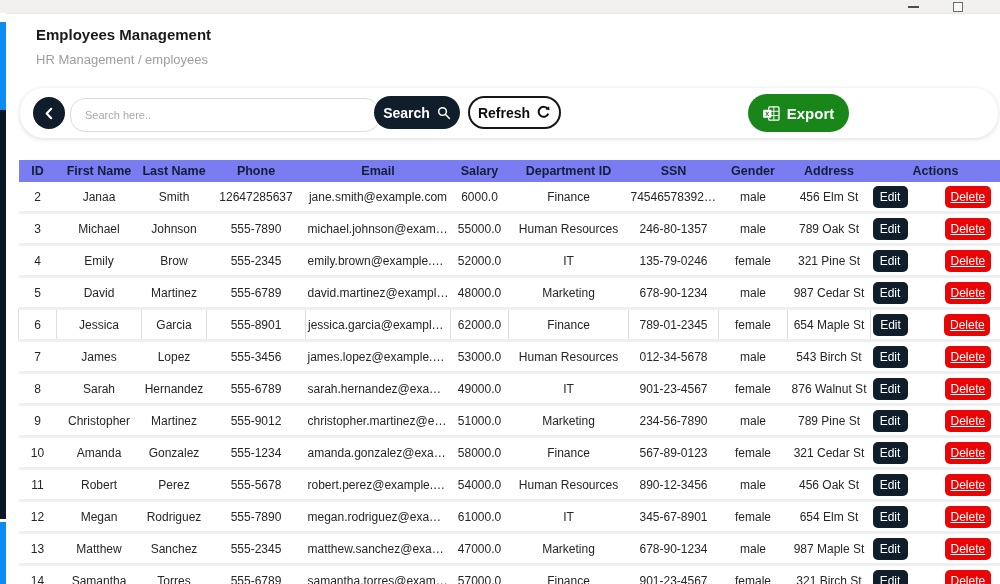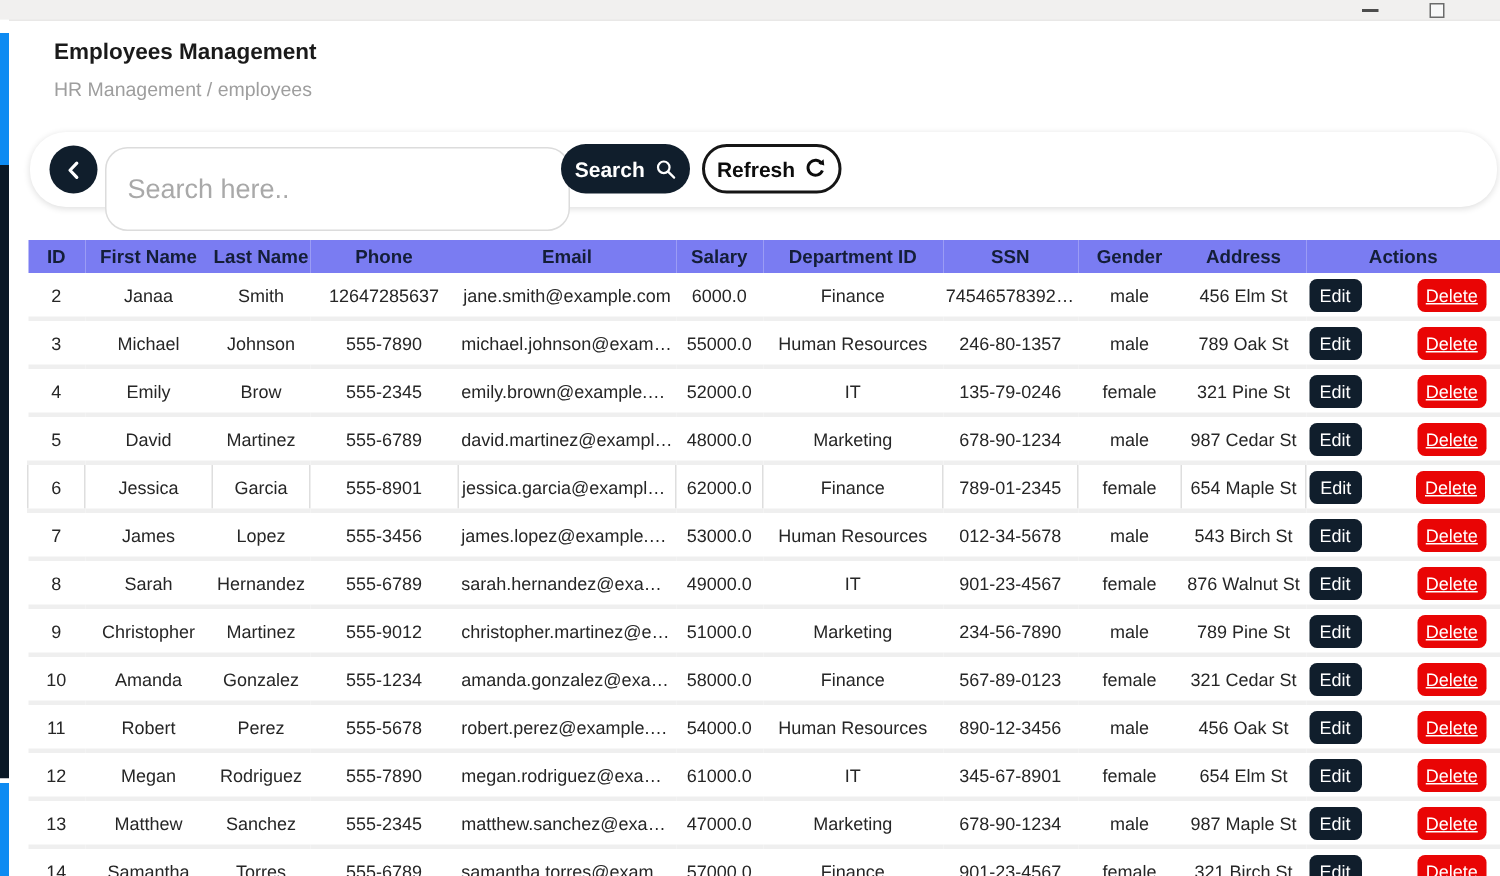--- a/index.html
+++ b/index.html
@@ -28,22 +28,22 @@
   
   .toolbar{
     position:absolute;left:20px;top:88px;width:978px;height:50px;
     background:#ffffff;border-radius:24px;
     box-shadow:0 1px 5px rgba(0,0,0,0.14);
   }
   .toolbar button{border:none;cursor:pointer;font-family:inherit;display:flex;align-items:center;justify-content:center;}
   .back-btn{position:absolute;left:13px;top:9px;width:32px;height:32px;border-radius:50%;background:#101e2c;}
   .search-input{
     position:absolute;left:50px;top:10px;width:280px;height:26px;
-    border:1px solid #dcdcdc;border-radius:15px;padding:14px 14px;
-    font-size:18px;color:#3b82f6;outline:none;font-family:inherit;
+    border:1px solid #dcdcdc;border-radius:15px;padding:3px 14px;
+    font-size:11px;color:#3b82f6;outline:none;font-family:inherit;
   }
   .search-input::placeholder{color:#a9a9a9;}
   .search-btn{
     position:absolute;left:354px;top:8px;width:86px;height:33px;border-radius:17px;
     background:#101e2c;color:#fff;font-size:14px;font-weight:bold;gap:7px;text-align:center;
   }
   .refresh-btn{
     position:absolute;left:448px;top:8px;width:93px;height:33px;border-radius:17px;
     background:#ffffff;color:#0c0c0c;font-size:14px;font-weight:bold;gap:6px;
     border:2px solid #161616 !important;
@@ -126,20 +126,33 @@
   <button class="refresh-btn">
     <span>Refresh</span>
     <span style="display:flex;">
       <svg viewBox="0 0 16 16" width="15" height="15">
           <path d="M13.1 9.2 A 5.3 5.3 0 1 1 12.6 4.4" fill="none" stroke="#0c0c0c" stroke-width="2.1"></path>
           <polygon points="13.9,1.2 14.4,5.6 10.2,4.4" fill="#0c0c0c"></polygon>
         </svg>
     </span>
   </button>
 
+  <button class="export-btn">
+    <span style="display:flex;">
+      <svg viewBox="0 0 18 16" width="17" height="15">
+        <rect x="6" y="1" width="11" height="14" rx="1" fill="none" stroke="#ffffff" stroke-width="1.4"></rect>
+        <line x1="6" y1="5.6" x2="17" y2="5.6" stroke="#ffffff" stroke-width="1"></line>
+        <line x1="6" y1="10.2" x2="17" y2="10.2" stroke="#ffffff" stroke-width="1"></line>
+        <line x1="11.5" y1="1" x2="11.5" y2="15" stroke="#ffffff" stroke-width="1"></line>
+        <rect x="0" y="4" width="9" height="8.5" rx="1" fill="#ffffff"></rect>
+        <text x="4.5" y="11" font-size="7.5" font-weight="bold" fill="#188618" text-anchor="middle" font-family="Liberation Sans, sans-serif">x</text>
+      </svg>
+    </span>
+    <span>Export</span>
+  </button>
 
 </div>
 
 <table class="emp-table">
   <colgroup>
     <col style="width:38px">
       <col style="width:85px">
       <col style="width:65px">
       <col style="width:99px">
     <col style="width:145px">

